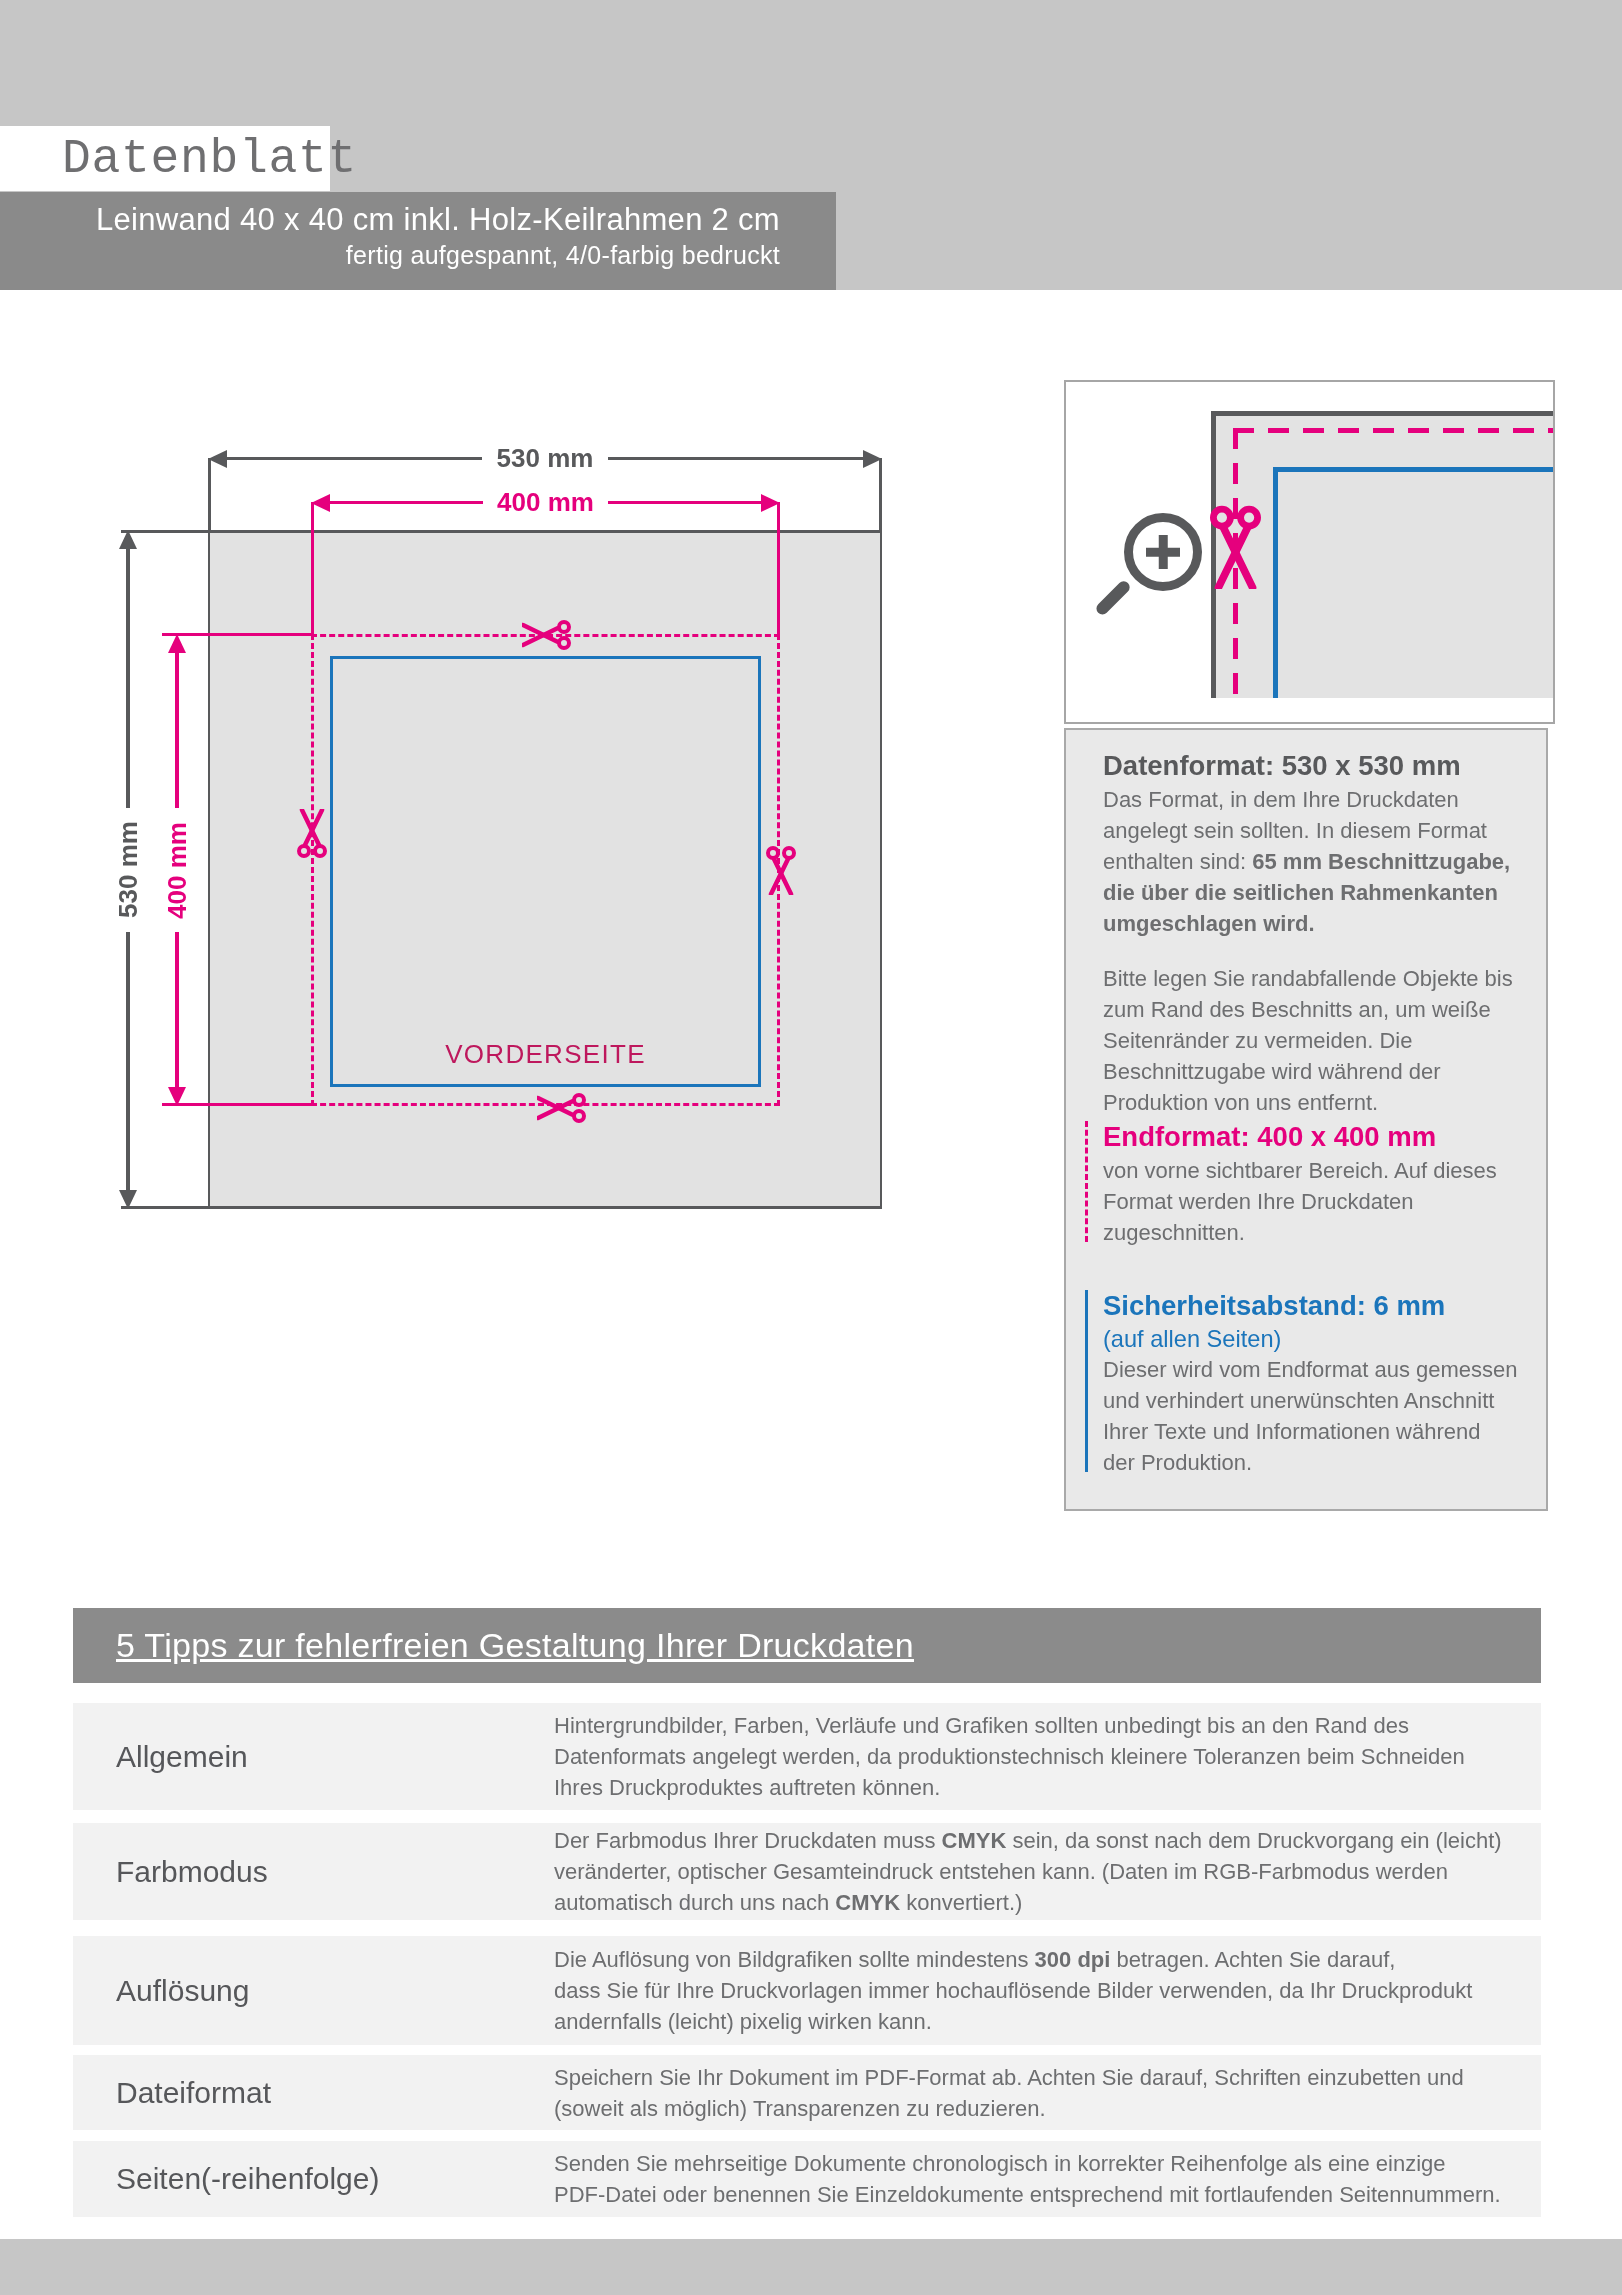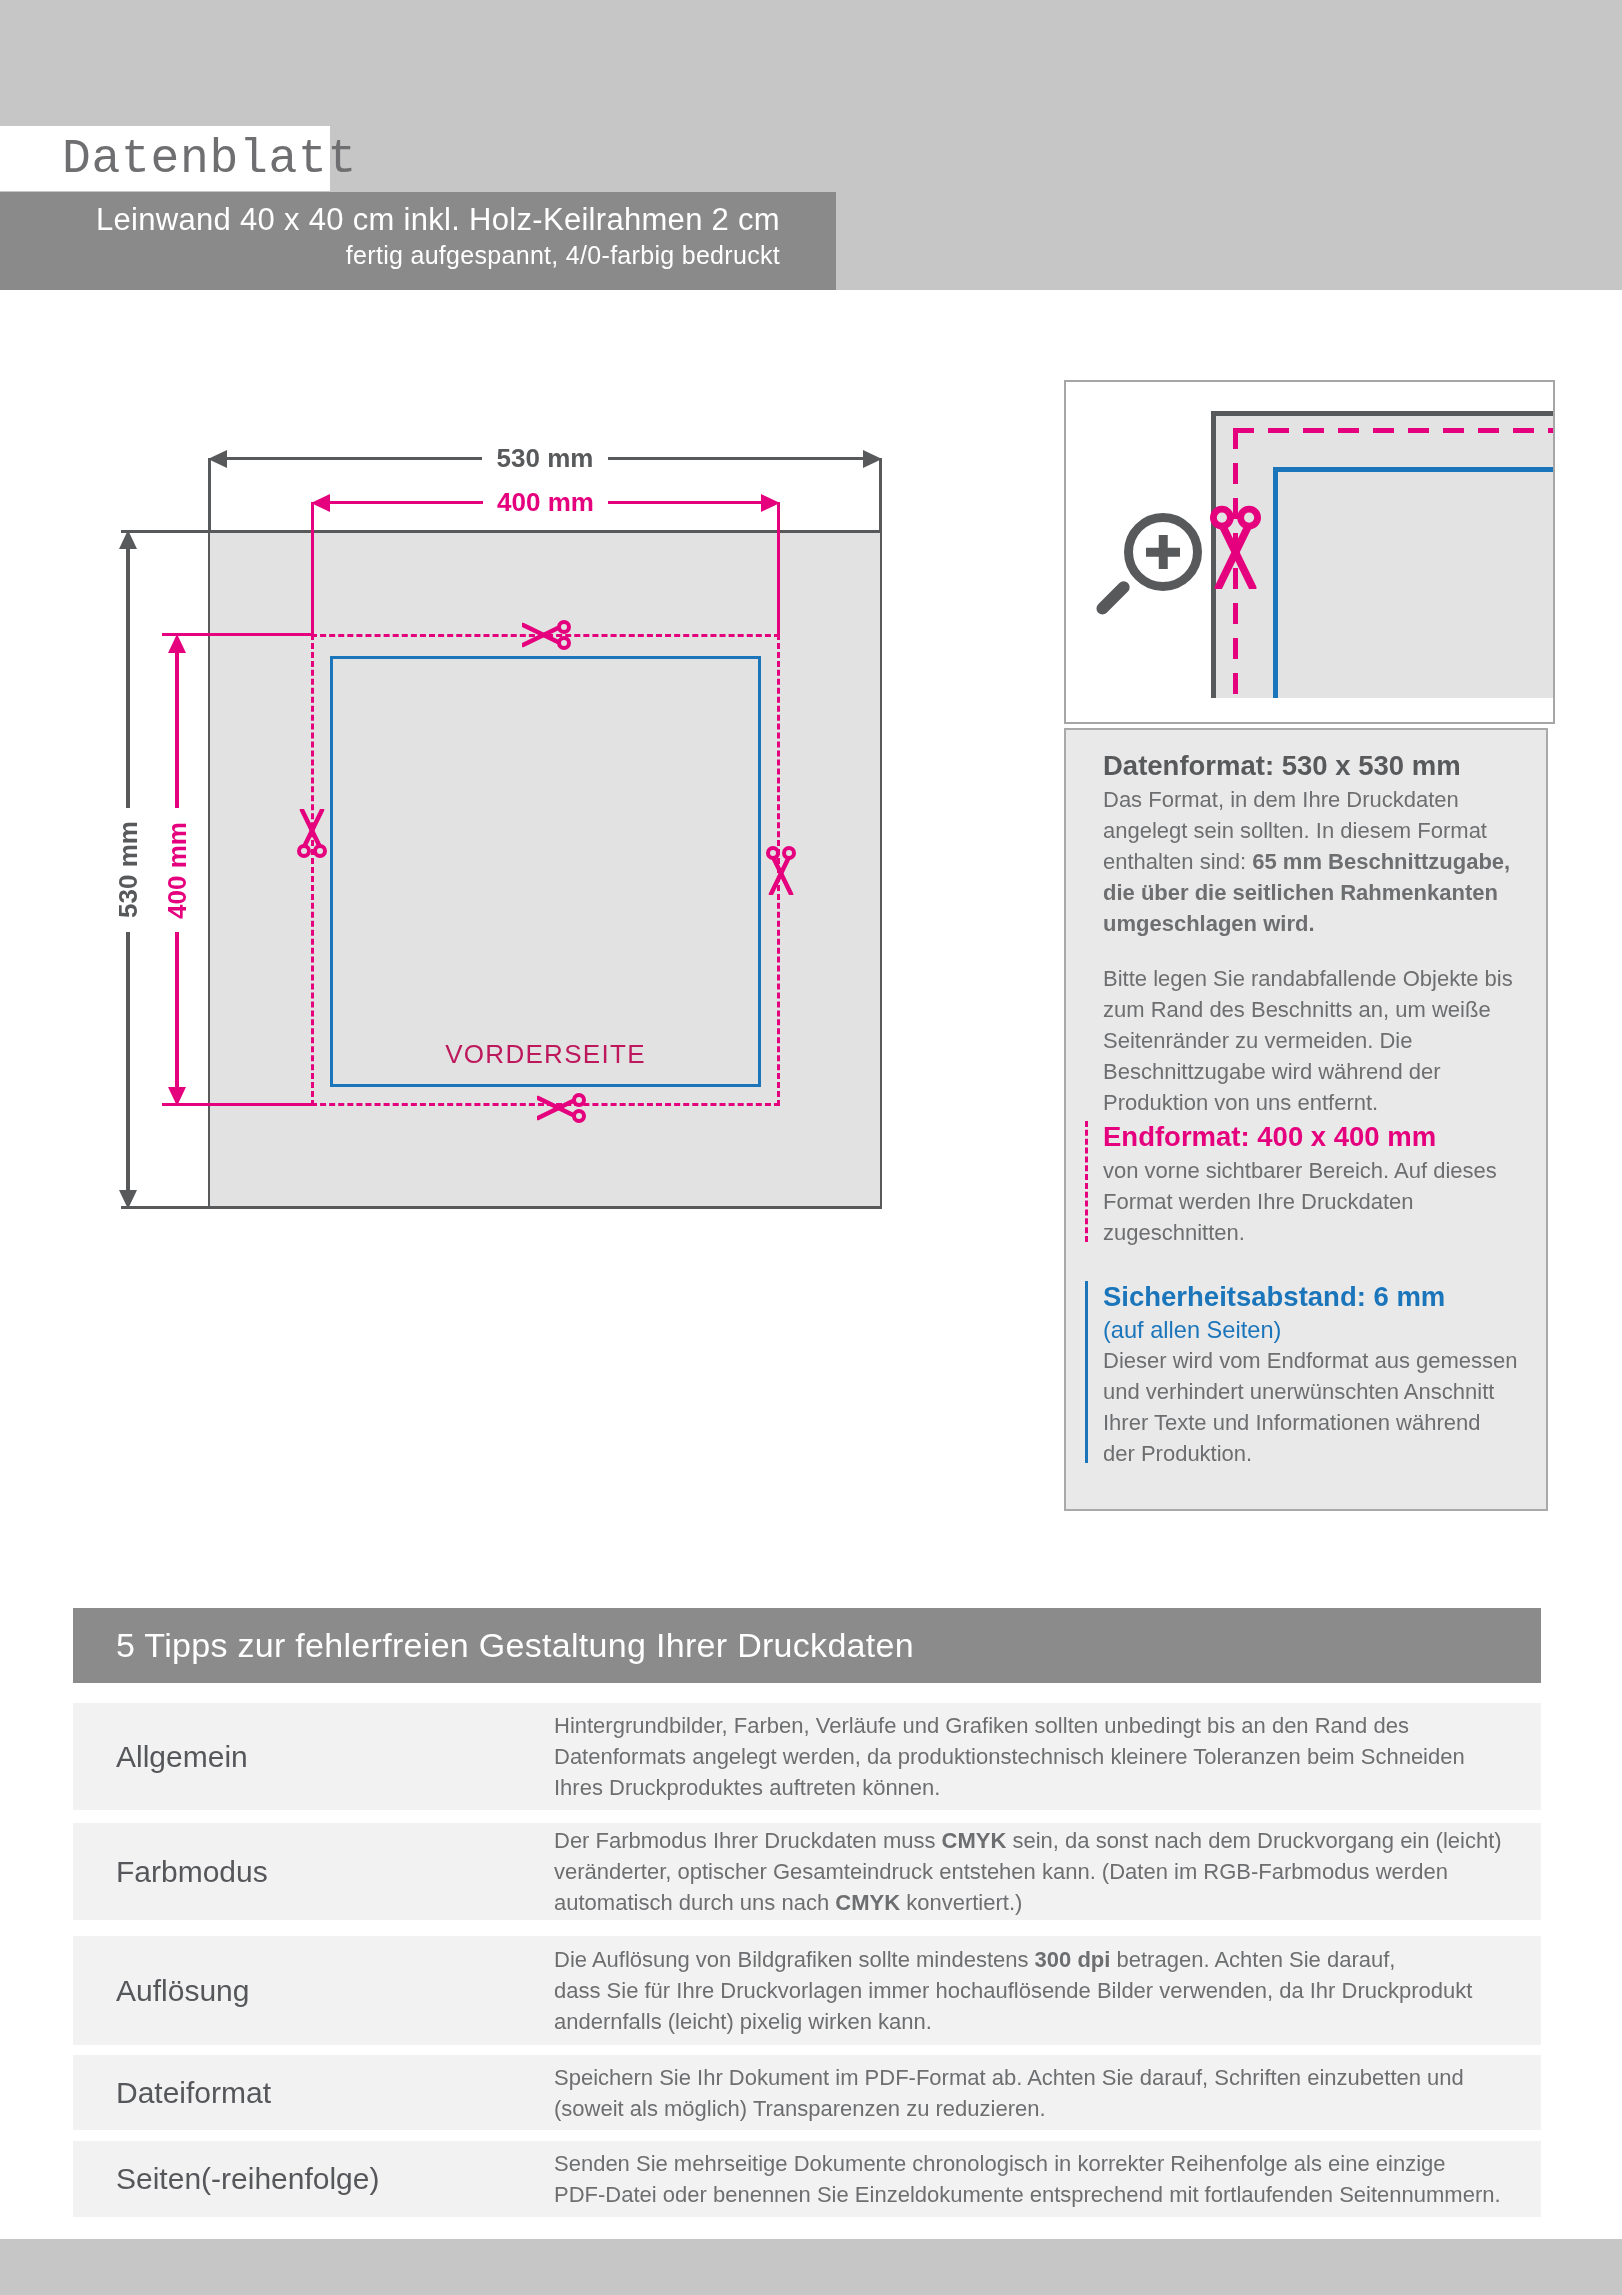--- a/index.html
+++ b/index.html
@@ -78,21 +78,21 @@
   .blk{position:relative;}
   .blk .rule{position:absolute;left:-18.3px;top:3.9px;bottom:5.2px;width:0;}
   .rule.dashed{border-left:3.9px dashed #e5007d;}
   .rule.solid{border-left:3.9px solid #1b75bb;}
   .pink-h{color:#e5007d !important;}
   .blue-h{color:#1b75bb !important;}
   .blue-sub{font-size:23.6px;line-height:30px;color:#1b75bb;}
 
   
   .tips-title{left:73px;top:1608px;width:1468px;height:75px;background:#8b8b8b;color:#ffffff;
-    display:flex;align-items:center;padding-left:43px;box-sizing:border-box;font-size:34px;letter-spacing:0.3px;}
+    display:flex;align-items:center;padding-left:43px;box-sizing:border-box;font-size:34px;letter-spacing:0.3px;text-decoration:underline;}
   .tip-row{left:73px;width:1468px;background:#f2f2f2;display:flex;align-items:center;box-sizing:border-box;}
   .tip-label{position:absolute;left:43px;font-size:30px;color:#56575a;}
   .tip-text{position:absolute;left:481px;right:19.6px;font-size:22px;line-height:31px;color:#6d6e70;}
 
   .footer-band{left:0;top:2239px;width:1623px;height:56px;background:#c6c6c6;}
 </style>
 </head>
 <body>
 
 <div class="abs top-band"></div>
@@ -219,21 +219,21 @@
 Beschnittzugabe wird während der
 Produktion von uns entfernt.</div>
   </div>
   <div class="blk" style="">
     <div class="rule dashed"></div>
     <h3 class="pink-h">Endformat: 400 x 400 mm</h3>
     <div class="body pre">von vorne sichtbarer Bereich. Auf dieses
 Format werden Ihre Druckdaten
 zugeschnitten.</div>
   </div>
-  <div class="blk" style="margin-top:30px;">
+  <div class="blk" style="margin-top:39px;">
     <div class="rule solid"></div>
     <h3 class="blue-h">Sicherheitsabstand: 6 mm</h3>
     <div class="blue-sub">(auf allen Seiten)</div>
     <div class="body pre">Dieser wird vom Endformat aus gemessen
 und verhindert unerwünschten Anschnitt
 Ihrer Texte und Informationen während
 der Produktion.</div>
   </div>
 </div>
 

